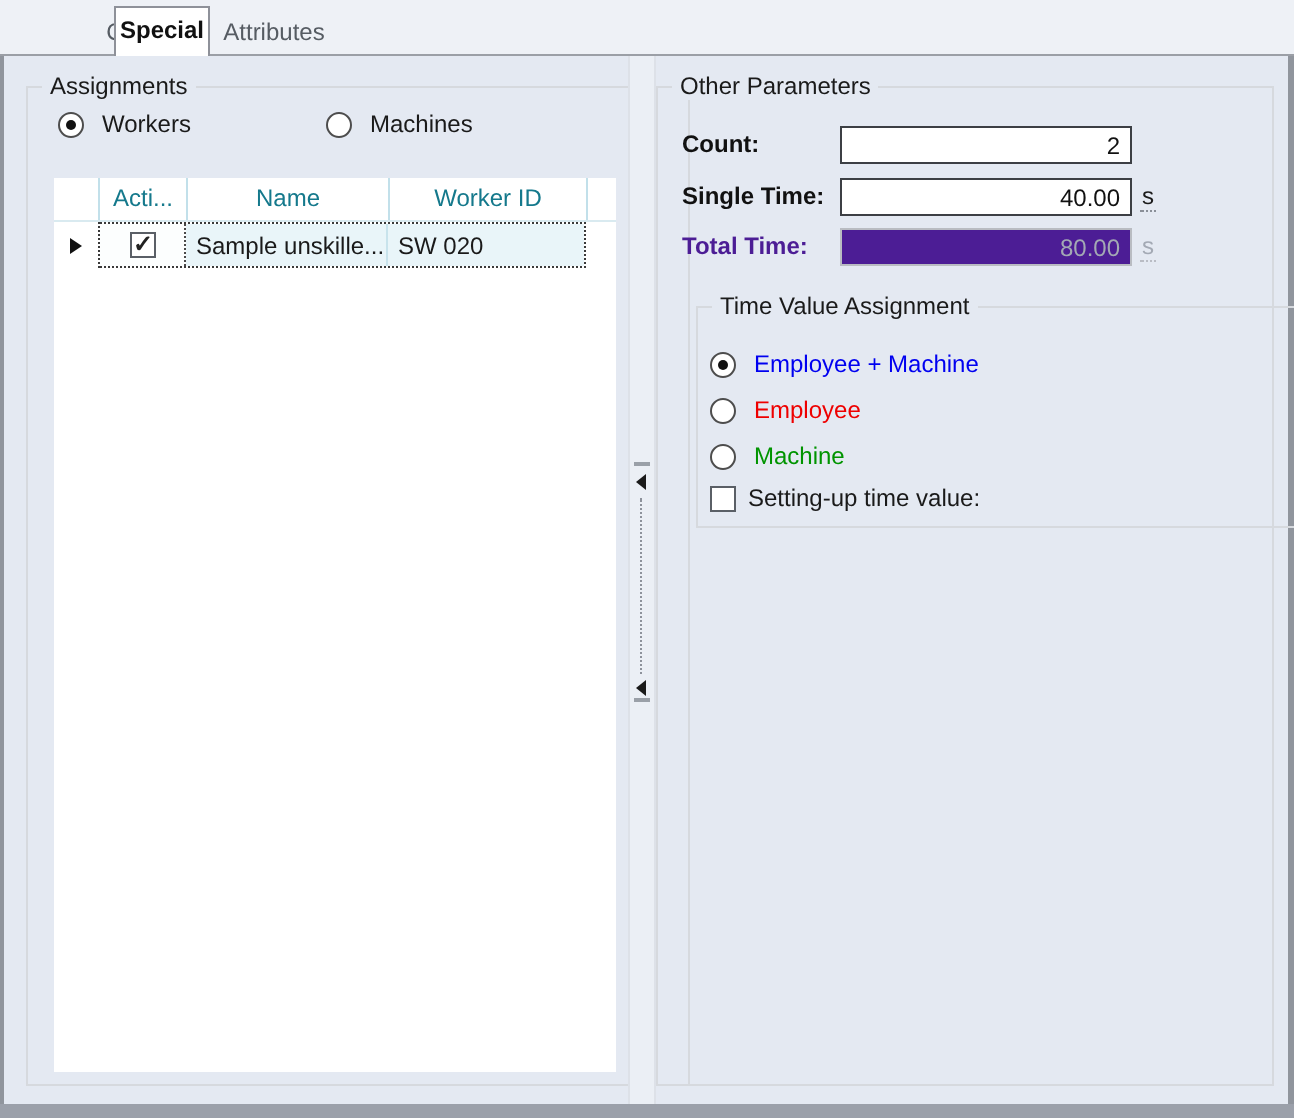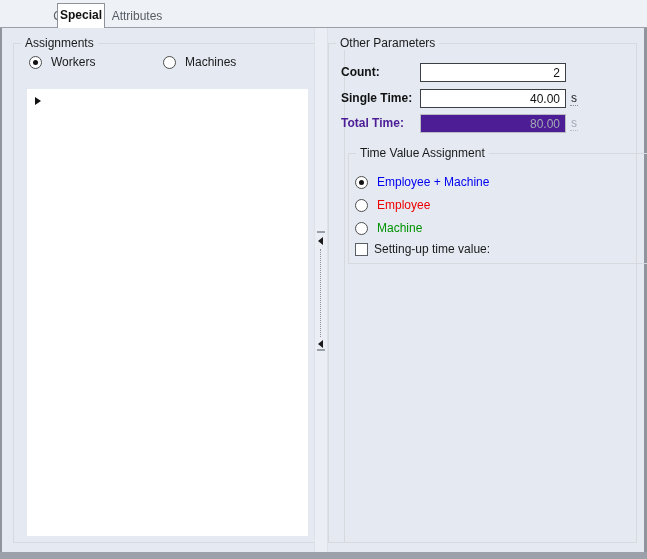--- a/index.html
+++ b/index.html
@@ -118,23 +118,37 @@
     <div class="radio selected" style="left:15px; top:11px;">
       <span class="radio-circle"></span>
       <span>Workers</span>
     </div>
     <div class="radio" style="left:149px; top:11px;">
       <span class="radio-circle"></span>
       <span>Machines</span>
     </div>
 
     <div class="grid">
+      <div class="grid-header">
+        <div class="hcell corner"></div>
+        <div class="hcell c-acti">Acti...</div>
+        <div class="hcell c-name">Name</div>
+        <div class="hcell c-wid">Worker ID</div>
+        <div class="hcell c-fill"></div>
+      </div>
       <div class="grid-row">
         <div class="rowhdr">
           <span class="row-arrow"></span>
+        </div>
+        <div class="row-sel">
+          <div class="cell cell-acti">
+            <span class="checkbox checked"></span>
+          </div>
+          <div class="cell cell-name">Sample unskille...</div>
+          <div class="cell cell-wid">SW 020</div>
         </div>
       </div>
     </div>
   </div>
 
   <div class="splitter">
     <div class="split-dash" style="top:203px;"></div>
     <div class="split-arrow" style="top:209px;"></div>
     <div class="split-dots" style="top:221px; height:88px;"></div>
     <div class="split-arrow" style="top:312px;"></div>

